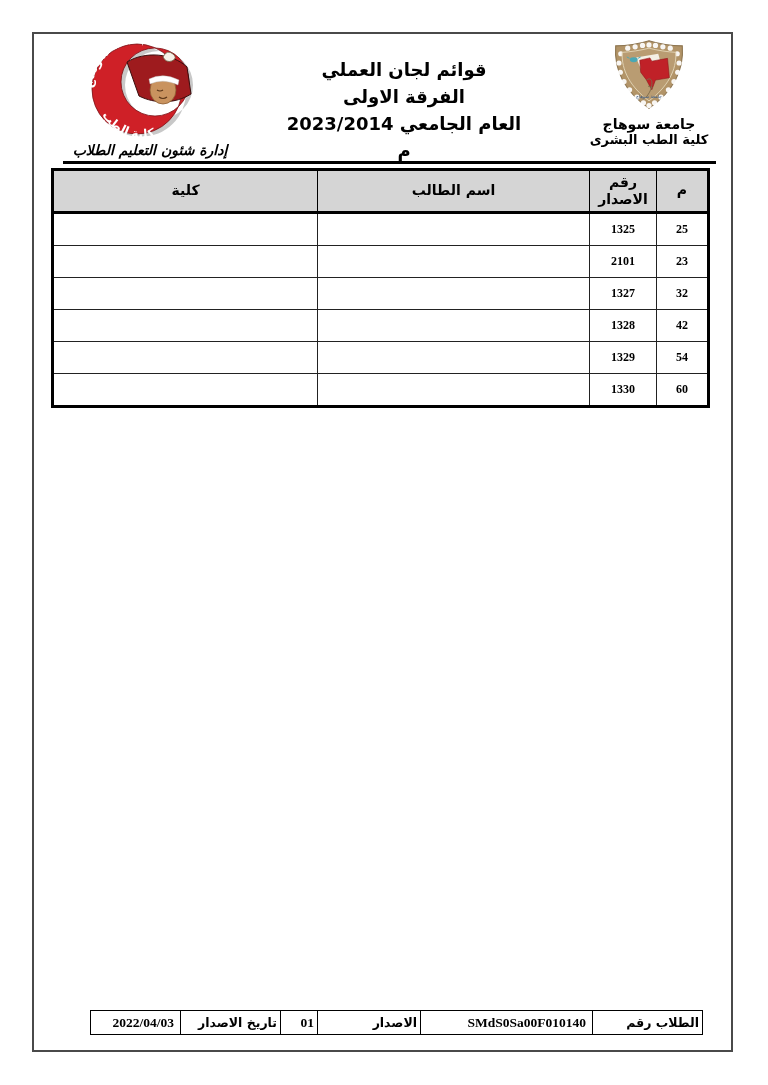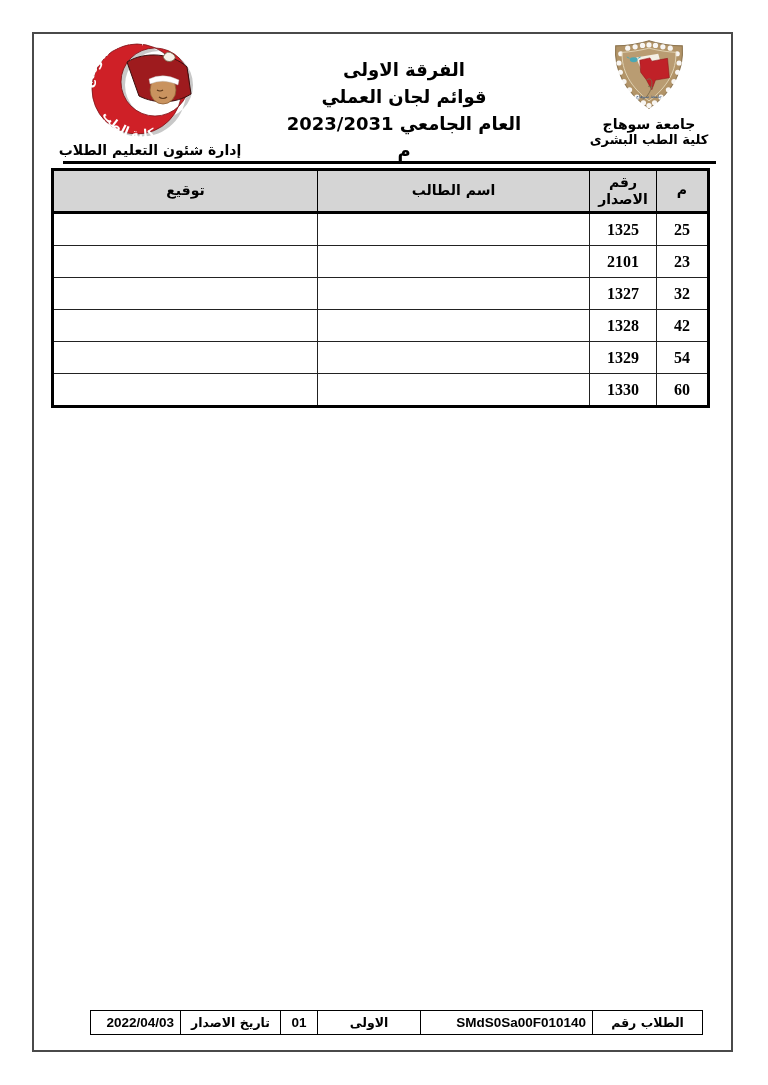--- a/index.html
+++ b/index.html
@@ -7,21 +7,21 @@
     width:768px;height:1085px;background:#ffffff;position:relative;
     font-family:"DejaVu Sans",sans-serif;color:#000;overflow:hidden;
   }
   .page-frame{
     position:absolute;left:32px;top:32px;width:697px;height:1016px;
     border:2px solid #4a4a4a;background:#fff;
   }
   
   .logo-left{position:absolute;left:58px;top:42px;width:184px;text-align:center;}
   .logo-left .caption{
-    margin-top:1px;font-size:14px;font-weight:bold;direction:rtl;white-space:nowrap;
+    margin-top:1px;font-size:14px;font-weight:bold;direction:rtl;white-space:nowrap;font-style:italic;
   }
   .title-block{
     position:absolute;left:278px;top:56px;width:252px;text-align:center;
     direction:rtl;font-weight:bold;font-size:18px;line-height:27px;
   }
   .logo-right{position:absolute;left:584px;top:38px;width:130px;text-align:center;}
   .logo-right .caption1{font-size:14px;font-weight:bold;direction:rtl;white-space:nowrap;}
   .logo-right .caption2{font-size:13px;font-weight:bold;direction:rtl;white-space:nowrap;}
   .header-rule{
     position:absolute;left:63px;top:161px;width:653px;height:3px;background:#000;
@@ -33,33 +33,33 @@
     border:3px solid #000;
   }
   .students-table th{
     height:40px;background:#d5d5d5;border:1px solid #000;border-bottom:3px solid #000;
     font-size:14px;font-weight:bold;text-align:center;vertical-align:middle;
     line-height:1.25;padding:0 2px;
   }
   .students-table td{
     height:29px;border:1px solid #222;text-align:center;vertical-align:middle;
     font-family:"Liberation Serif","DejaVu Serif",serif;
-    font-weight:bold;font-size:16px;
+    font-weight:bold;font-size:12px;
   }
   
   .footer-table{
     position:absolute;left:90px;top:1010px;width:612px;
     border-collapse:collapse;table-layout:fixed;direction:rtl;
   }
   .footer-table td{
-    height:23px;border:1px solid #000;text-align:center;vertical-align:middle;
+    height:23px;border:1px solid #000;text-align:right;vertical-align:middle;
     font-size:12.5px;font-weight:bold;padding:0 3px;
   }
   .footer-table td.latin{
-    font-family:Liberation Sans, sans-serif;
+    font-family:Liberation Serif, serif;
     font-size:13.5px;direction:ltr;
   }
   .footer-table td.alignright{text-align:right;padding-right:6px;}
 </style>
 </head>
 <body>
 
 <div class="page-frame"></div>
 
 <div class="logo-left">
@@ -85,23 +85,23 @@
       <textPath href="#arcTop" startOffset="6%">جامعة سوهاج</textPath>
     </text>
     <text font-size="12" font-weight="bold" fill="#ffffff" font-family="DejaVu Sans, sans-serif">
       <textPath href="#arcBot" startOffset="10%">كلية الطب</textPath>
     </text>
   </svg>
   <div class="caption">إدارة شئون التعليم الطلاب</div>
 </div>
 
 <div class="title-block">
+  <div>قوائم لجان العملي</div>
   <div>الفرقة الاولى</div>
-  <div>قوائم لجان العملي</div>
-  <div>العام الجامعي 2023/2031 م</div>
+  <div>العام الجامعي 2023/2014 م</div>
 </div>
 
 <div class="logo-right">
   <svg width="94" height="74" viewBox="0 0 100 80">
 
     <path d="M50,3 C61,6.5 74,8.5 86,8.5 C88,35 76,58 50,76 C24,58 12,35 14,8.5 C26,8.5 39,6.5 50,3 Z" fill="#b29468" stroke="#8d7550" stroke-width="1.2"></path>
 
     <g fill="#ffffff" opacity="0.92">
       <circle cx="27" cy="11" r="2.8"></circle>
         <circle cx="35" cy="9.5" r="2.8"></circle>
@@ -150,21 +150,21 @@
     <col style="width:52px">
       <col style="width:67px">
       <col style="width:272px">
       <col style="width:265px">
   </colgroup>
   <thead>
     <tr>
       <th>م</th>
       <th>رقم الاصدار</th>
       <th>اسم الطالب</th>
-      <th>توقيع</th>
+      <th>كلية</th>
     </tr>
   </thead>
   <tbody>
       <tr>
         <td>25</td>
         <td>1325</td>
         <td></td>
         <td></td>
       </tr>
       <tr>
@@ -206,19 +206,19 @@
       <col style="width:172px">
       <col style="width:103px">
     <col style="width:37px">
       <col style="width:100px">
       <col style="width:90px">
   </colgroup>
   <tbody>
       <tr>
     <td>الطلاب رقم</td>
     <td class="latin alignright">SMdS0Sa00F010140</td>
-    <td>الاولى</td>
+    <td>الاصدار</td>
     <td class="latin">01</td>
     <td>تاريخ الاصدار</td>
     <td class="latin alignright">2022/04/03</td>
   </tr>
 </tbody>
   </table>
 
 </body></html>

